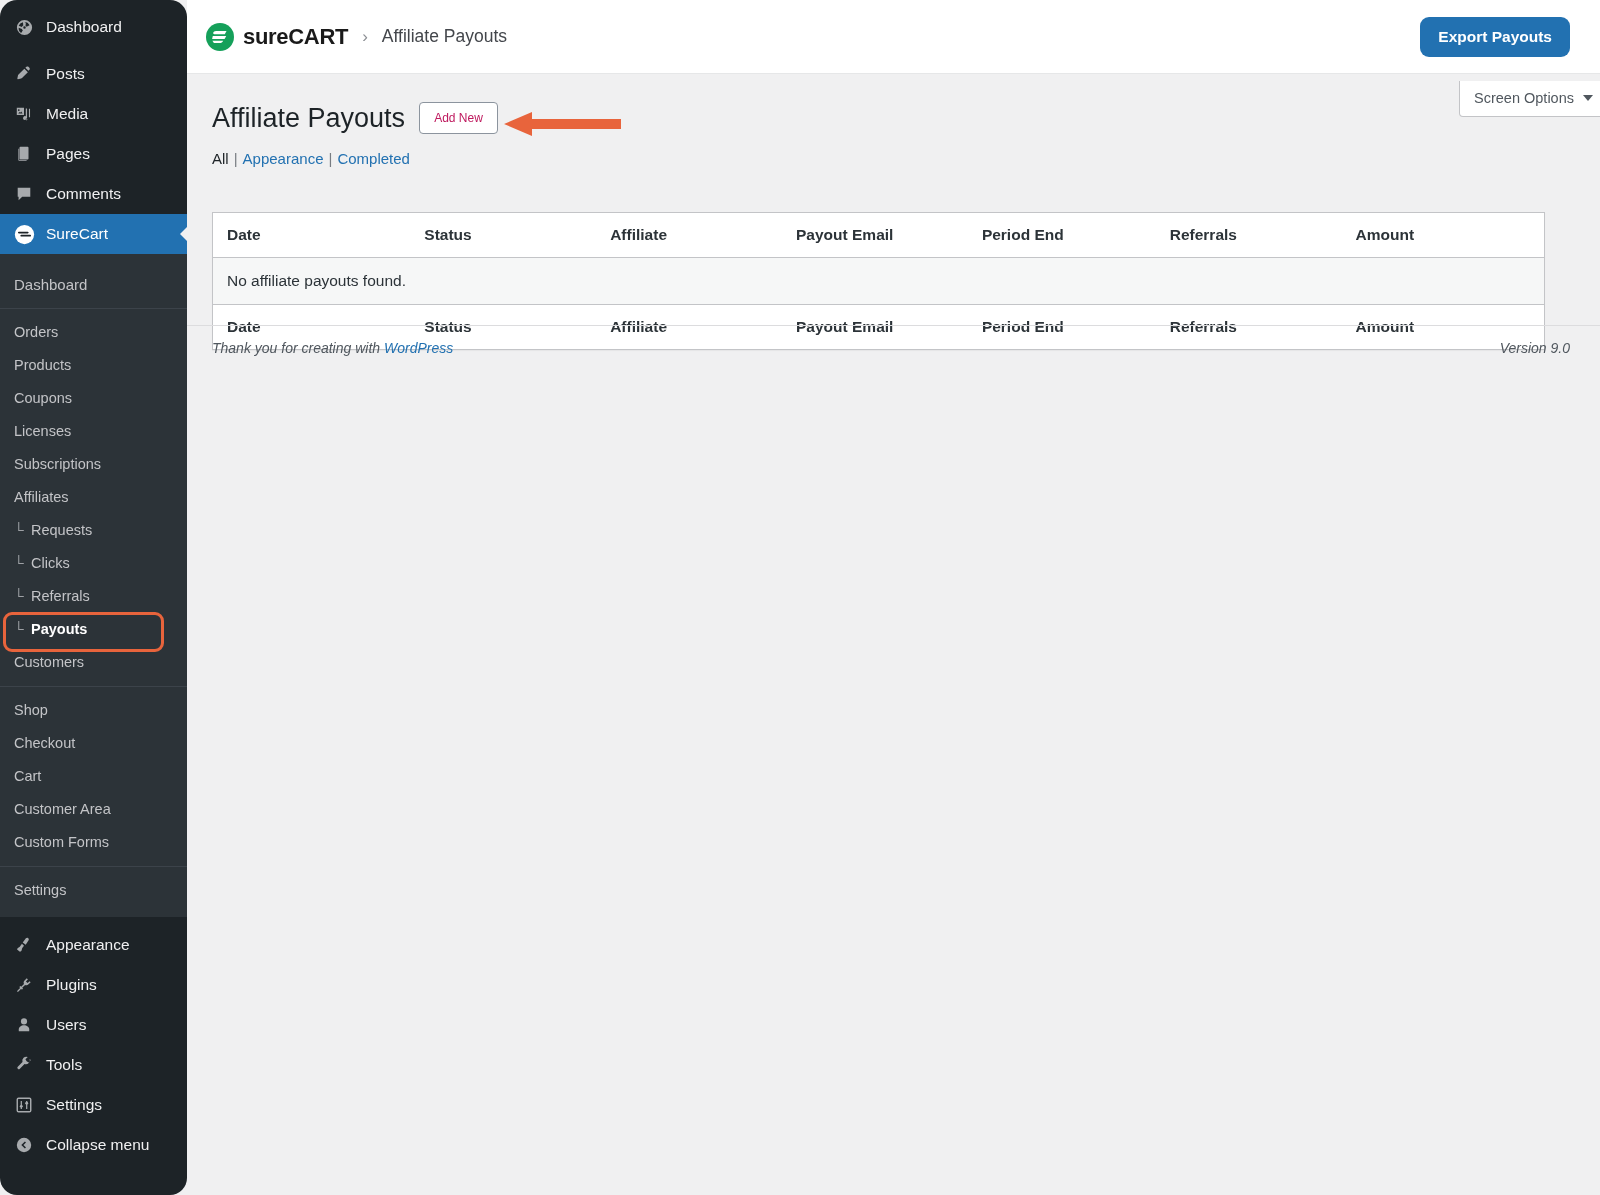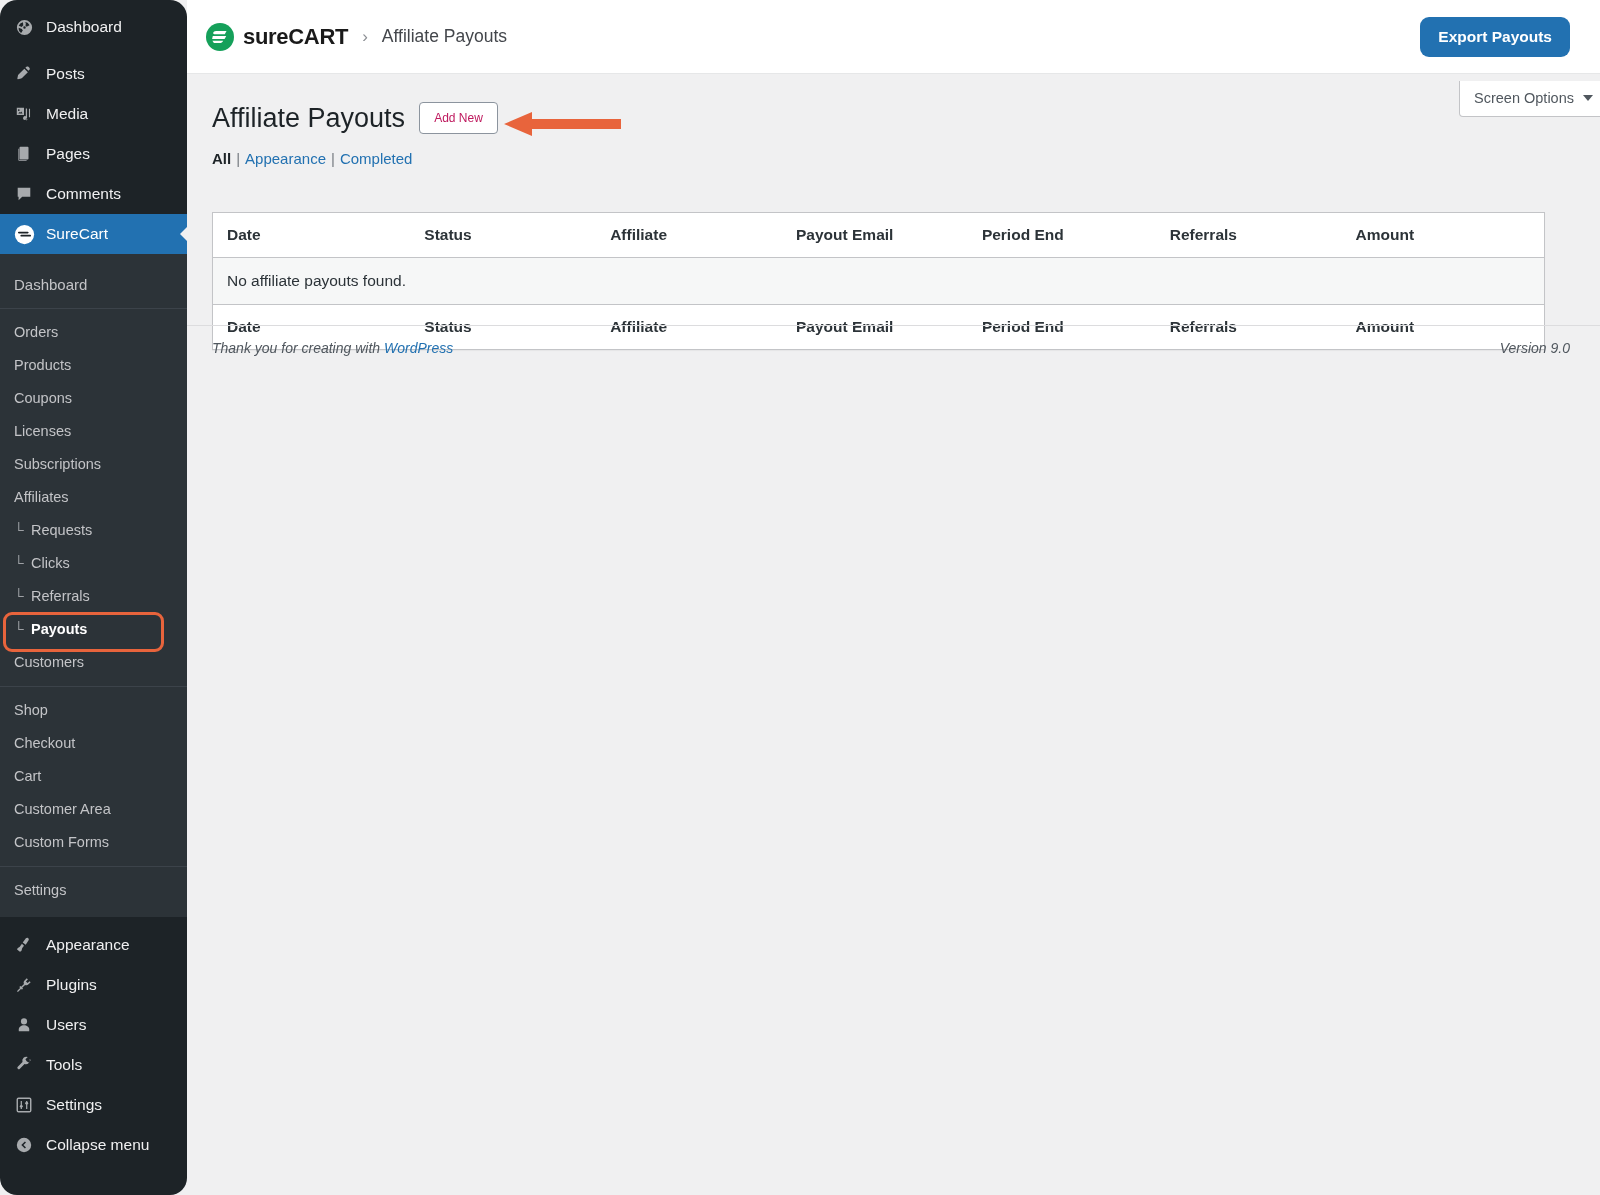--- a/index.html
+++ b/index.html
@@ -153,21 +153,21 @@
     left: 292px; top: 9px;
     width: 117px; height: 26px;
     pointer-events: none;
   }
 
   .subsubsub {
     margin-top: 16px;
     font-size: 15px;
     color: #2271b1;
   }
-  .subsubsub .cur { color: #1d2327; font-weight: bold; }
+  .subsubsub .cur { color: #1d2327; font-weight: normal; }
   .subsubsub a { color: #2271b1; text-decoration: none; cursor: pointer; }
   .subsubsub .pipe { color: #787c82; margin: 0 5px; }
 
   .wp-table {
     margin-top: 45px;
     width: 1333px;
     background: #fff;
     border: 1px solid #c3c4c7;
     border-collapse: collapse;
     border-spacing: 0;

